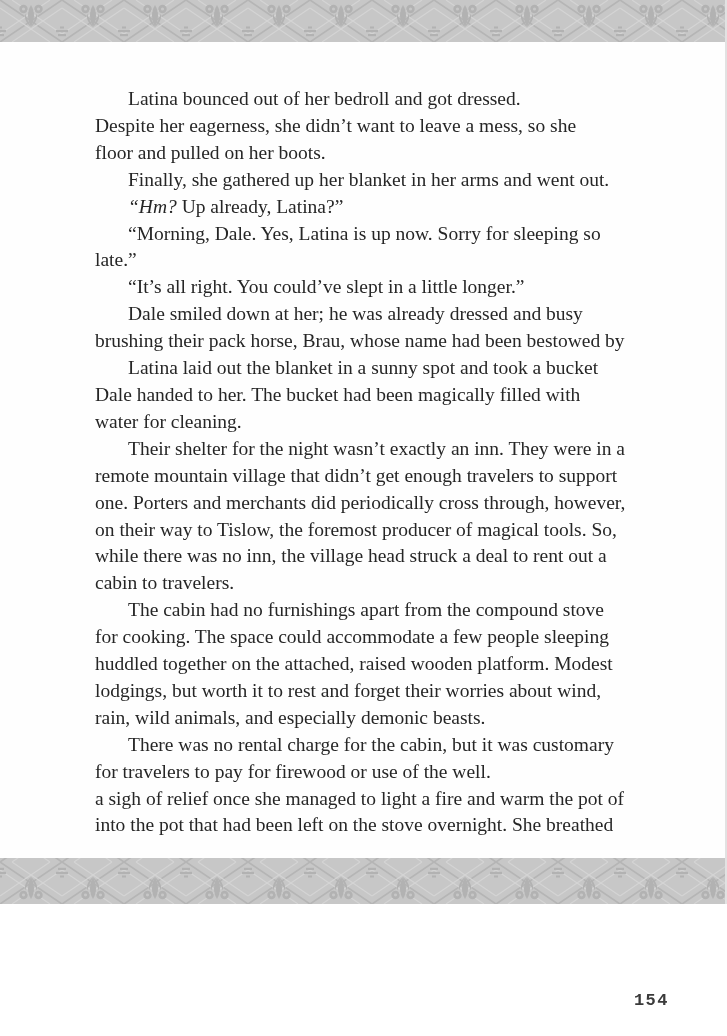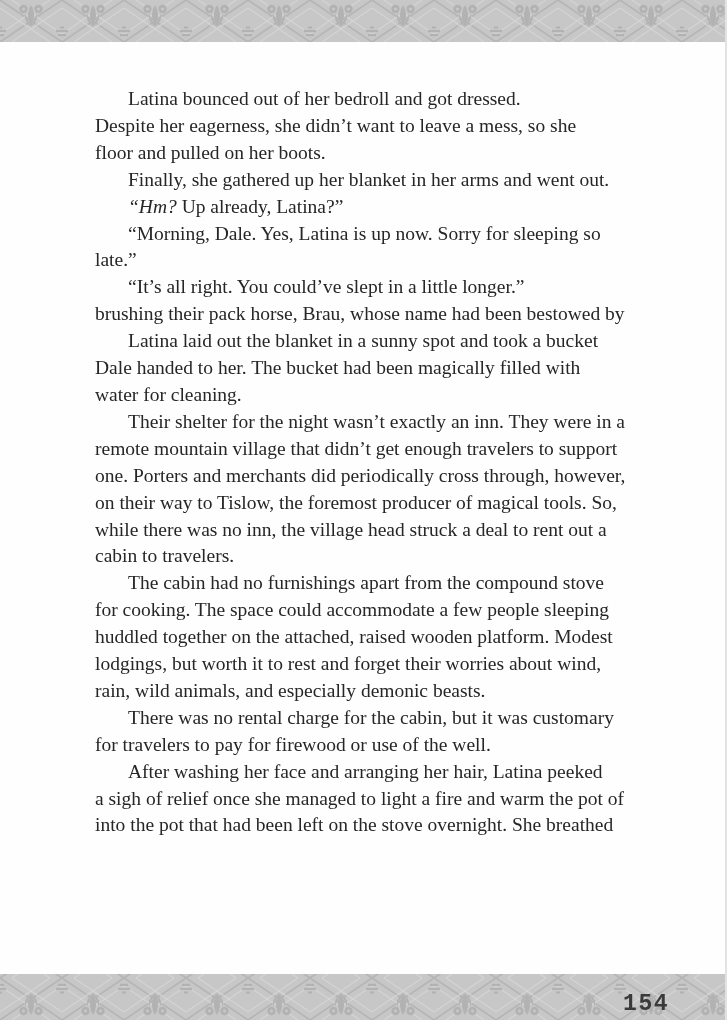--- a/index.html
+++ b/index.html
@@ -1,21 +1,21 @@
 <!DOCTYPE html>
 <html><head>
 <meta charset="utf-8">
 <style>
   html,body{margin:0;padding:0;}
   body{
     width:727px;height:1036px;overflow:hidden;
     background:#ffffff;
     font-family:"Liberation Serif","DejaVu Serif",serif;
   }
-  .page{position:relative;width:727px;height:1020px;background:#fefefe;}
+  .page{position:relative;width:727px;height:904px;background:#fefefe;}
 
   .border-band{position:absolute;left:0;width:727px;overflow:hidden;line-height:0;}
   .border-band.top{top:0;height:42px;}
   .border-band.bottom{bottom:0;height:46px;}
   .border-band.bottom svg{transform:scaleY(-1);}
 
   .edge-right{position:absolute;top:0;right:0;width:2px;height:100%;background:#e2e2e2;z-index:1;}
 
   .text-block{
     position:absolute;left:95px;top:86px;width:566px;
@@ -23,21 +23,21 @@
     z-index:2;
   }
   .para{margin:0;padding:0;}
   .line{display:block;white-space:nowrap;}
   .line.first{text-indent:33px;}
   .line i{font-style:italic;text-align:center;}
 
   .page-number{
     position:absolute;top:991px;right:58px;z-index:3;
     font-family:"Liberation Mono","DejaVu Sans Mono",monospace;
-    font-weight:bold;font-size:23px;letter-spacing:1.5px;color:#3a3a3a;
+    font-weight:bold;font-size:17px;letter-spacing:1.5px;color:#3a3a3a;
   }
 </style>
 </head>
 <body>
 
 <div class="page">
 
   <svg width="0" height="0" style="position:absolute" aria-hidden="true">
     <defs>
       <pattern id="tile" width="62" height="42" patternUnits="userSpaceOnUse">
@@ -89,20 +89,21 @@
         <span class="line first"><i>“Hm?</i> Up already, Latina?”</span>
       </p>
       <p class="para">
         <span class="line first">“Morning, Dale. Yes, Latina is up now. Sorry for sleeping so</span>
         <span class="line">late.”</span>
       </p>
       <p class="para">
         <span class="line first">“It’s all right. You could’ve slept in a little longer.”</span>
       </p>
       <p class="para">
+        <span class="line first">Dale smiled down at her; he was already dressed and busy</span>
         <span class="line">brushing their pack horse, Brau, whose name had been bestowed by</span>
       </p>
       <p class="para">
         <span class="line first">Latina laid out the blanket in a sunny spot and took a bucket</span>
         <span class="line">Dale handed to her. The bucket had been magically filled with</span>
         <span class="line">water for cleaning.</span>
       </p>
       <p class="para">
         <span class="line first">Their shelter for the night wasn’t exactly an inn. They were in a</span>
         <span class="line">remote mountain village that didn’t get enough travelers to support</span>
@@ -116,21 +117,20 @@
         <span class="line">for cooking. The space could accommodate a few people sleeping</span>
         <span class="line">huddled together on the attached, raised wooden platform. Modest</span>
         <span class="line">lodgings, but worth it to rest and forget their worries about wind,</span>
         <span class="line">rain, wild animals, and especially demonic beasts.</span>
       </p>
       <p class="para">
         <span class="line first">There was no rental charge for the cabin, but it was customary</span>
         <span class="line">for travelers to pay for firewood or use of the well.</span>
       </p>
       <p class="para">
-        <span class="line first">After washing her face and arranging her hair, Latina peeked</span>
         <span class="line">a sigh of relief once she managed to light a fire and warm the pot of</span>
         <span class="line">into the pot that had been left on the stove overnight. She breathed</span>
       </p>
     </div>
 
   <div class="border-band bottom">
     <svg width="727" height="46">
       <rect width="727" height="46" fill="url(#tile)"></rect>
     </svg>
   </div>

